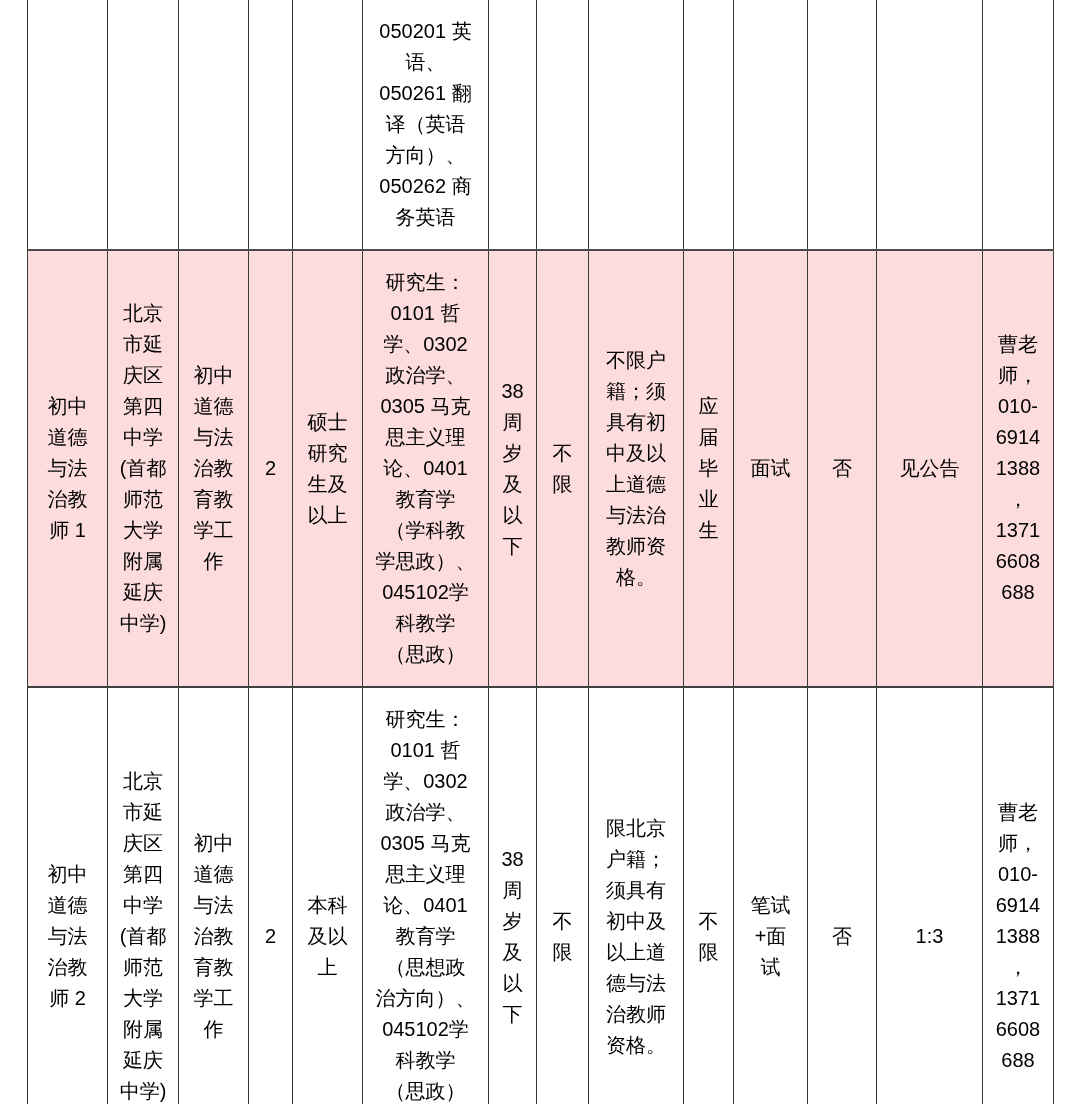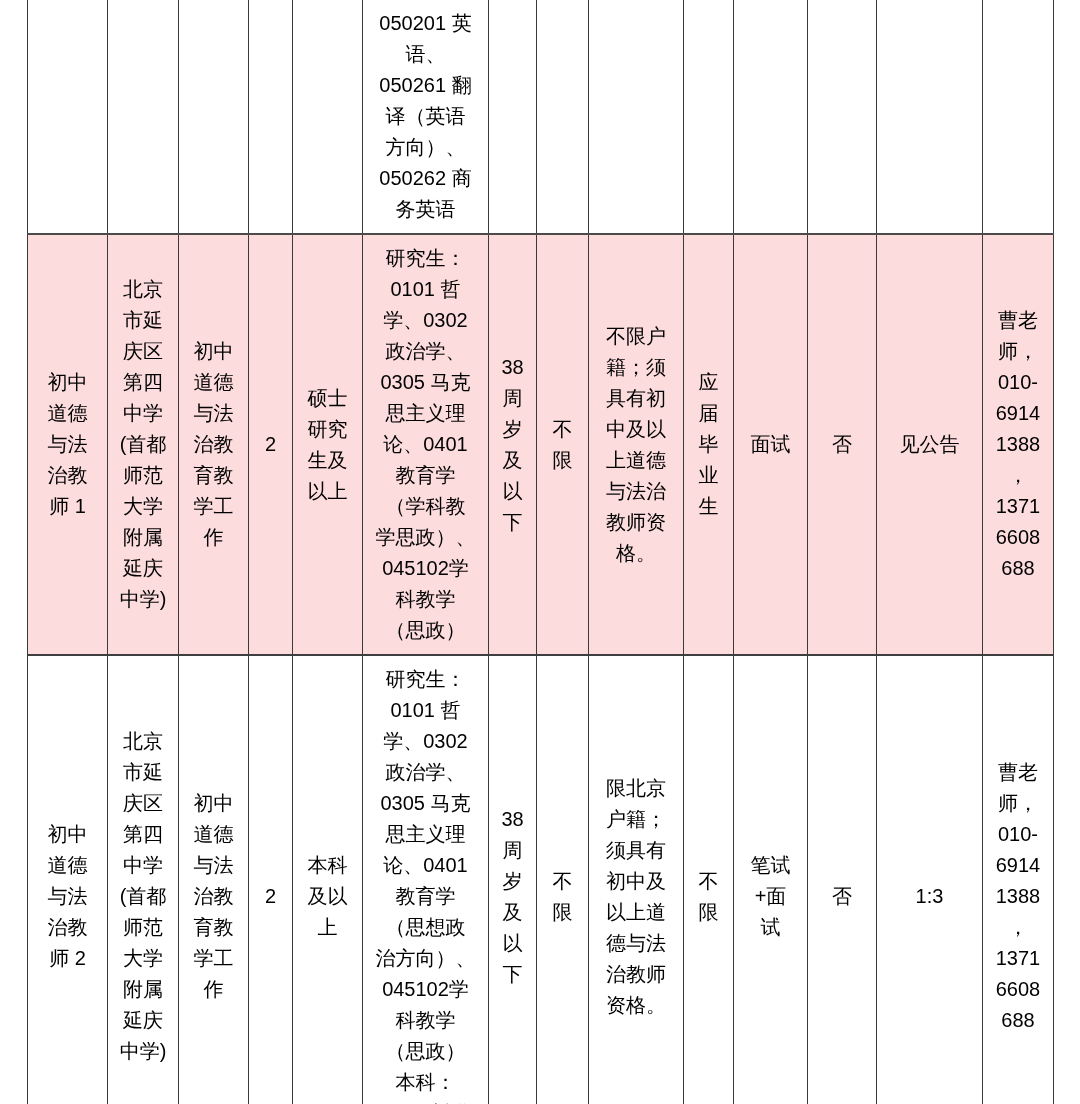--- a/index.html
+++ b/index.html
@@ -20,21 +20,21 @@
   table.recruit td {
     border-left: 1px solid #3a3a3a;
     border-right: 1px solid #3a3a3a;
     text-align: center;
     vertical-align: middle;
     white-space: pre-line;
     word-break: keep-all;
     font-size: 20px;
     line-height: 31px;
     color: #000000;
-    padding: 8px 1px;
+    padding: 16px 1px;
   }
   tr.row-partial-top { height: 217px; }
   tr.row-partial-top td { border-top: none; border-bottom: 2px solid #4b4b4b; }
   tr.row-pink { height: 412px; }
   tr.row-pink td { background: #fcdcdc; border-bottom: 2px solid #3f3f3f; }
   tr.row-white { height: 480px; }
   tr.row-white td { border-bottom: none; }
 </style>
 </head>
 <body>

